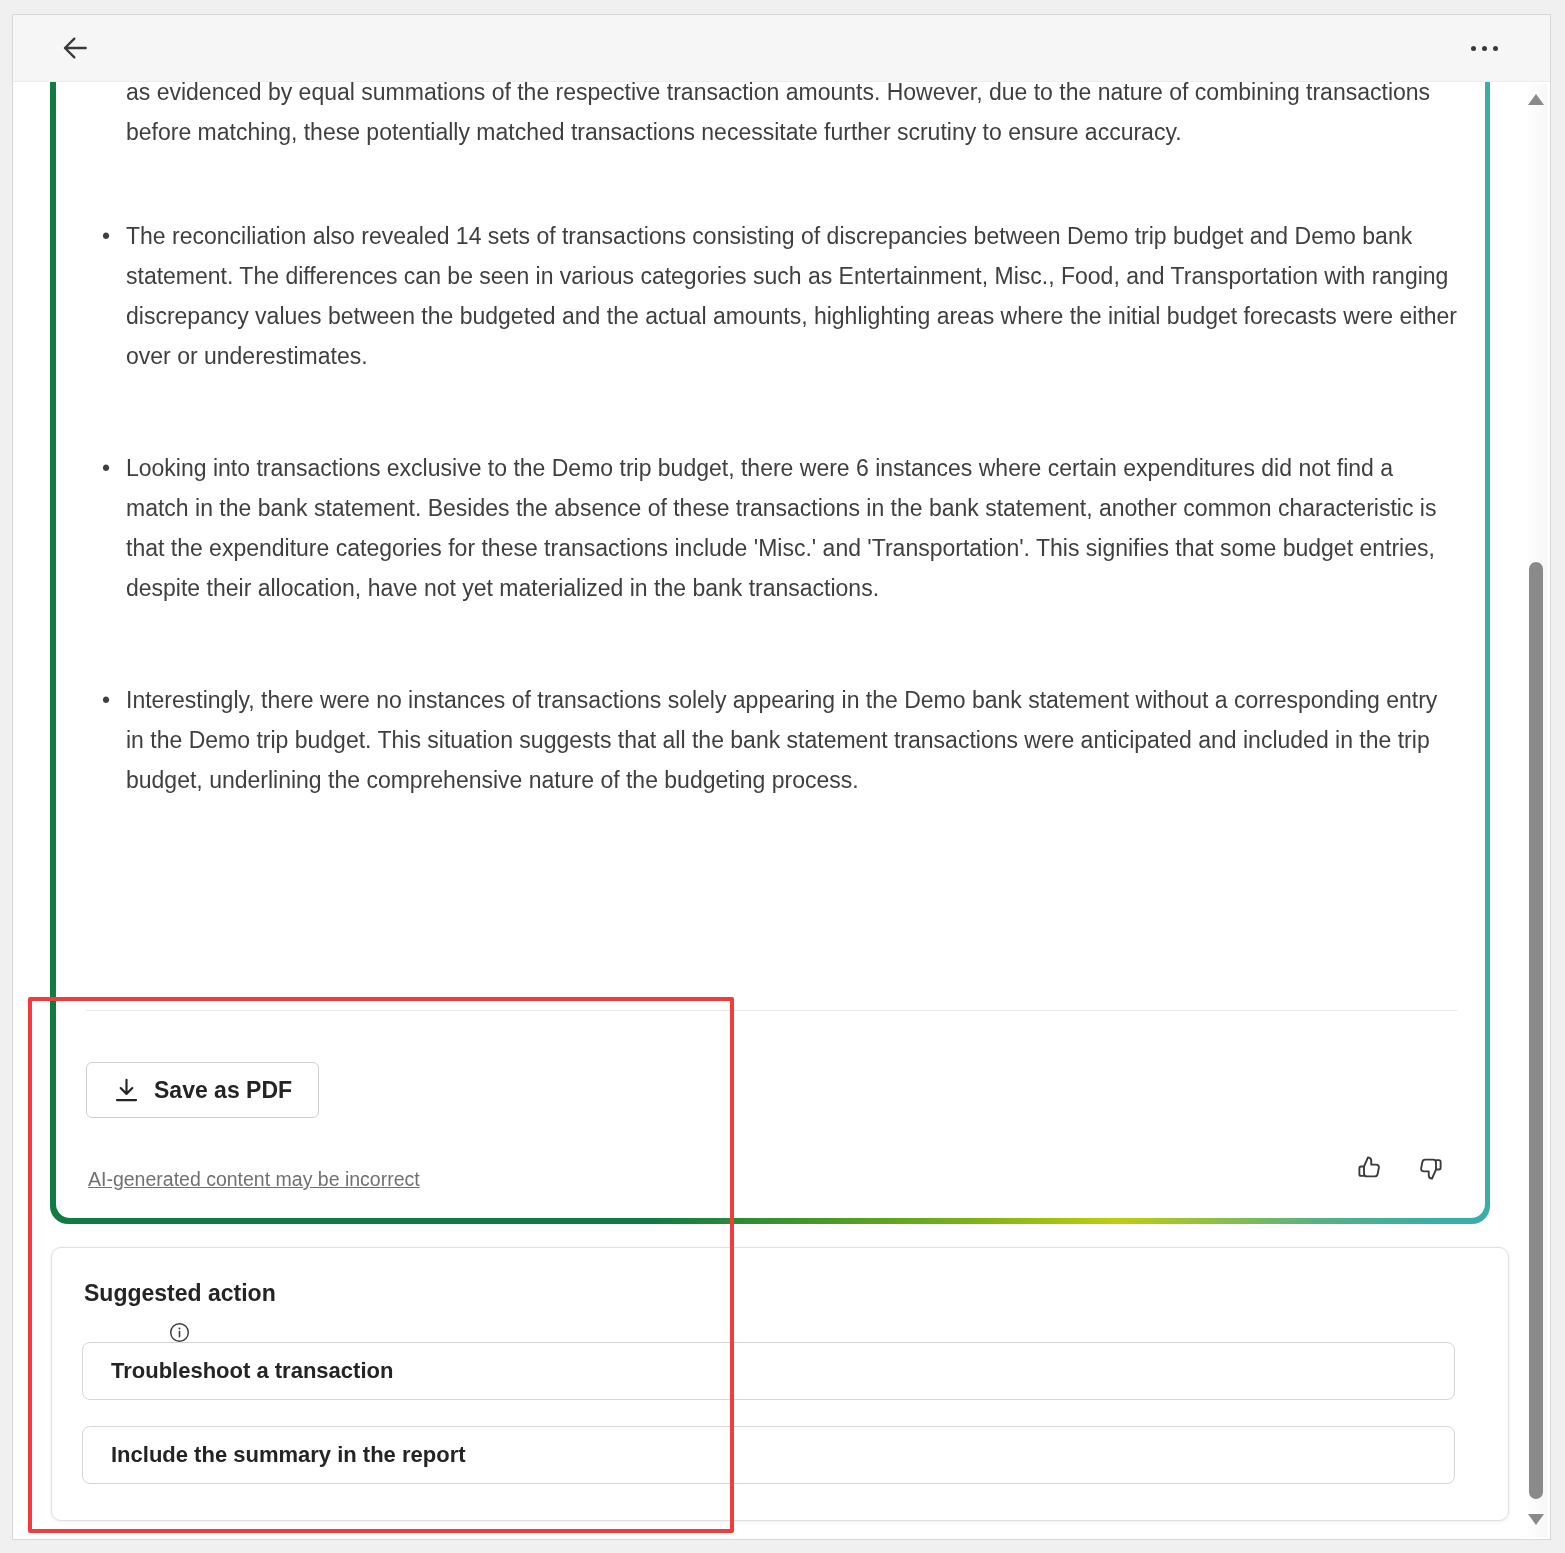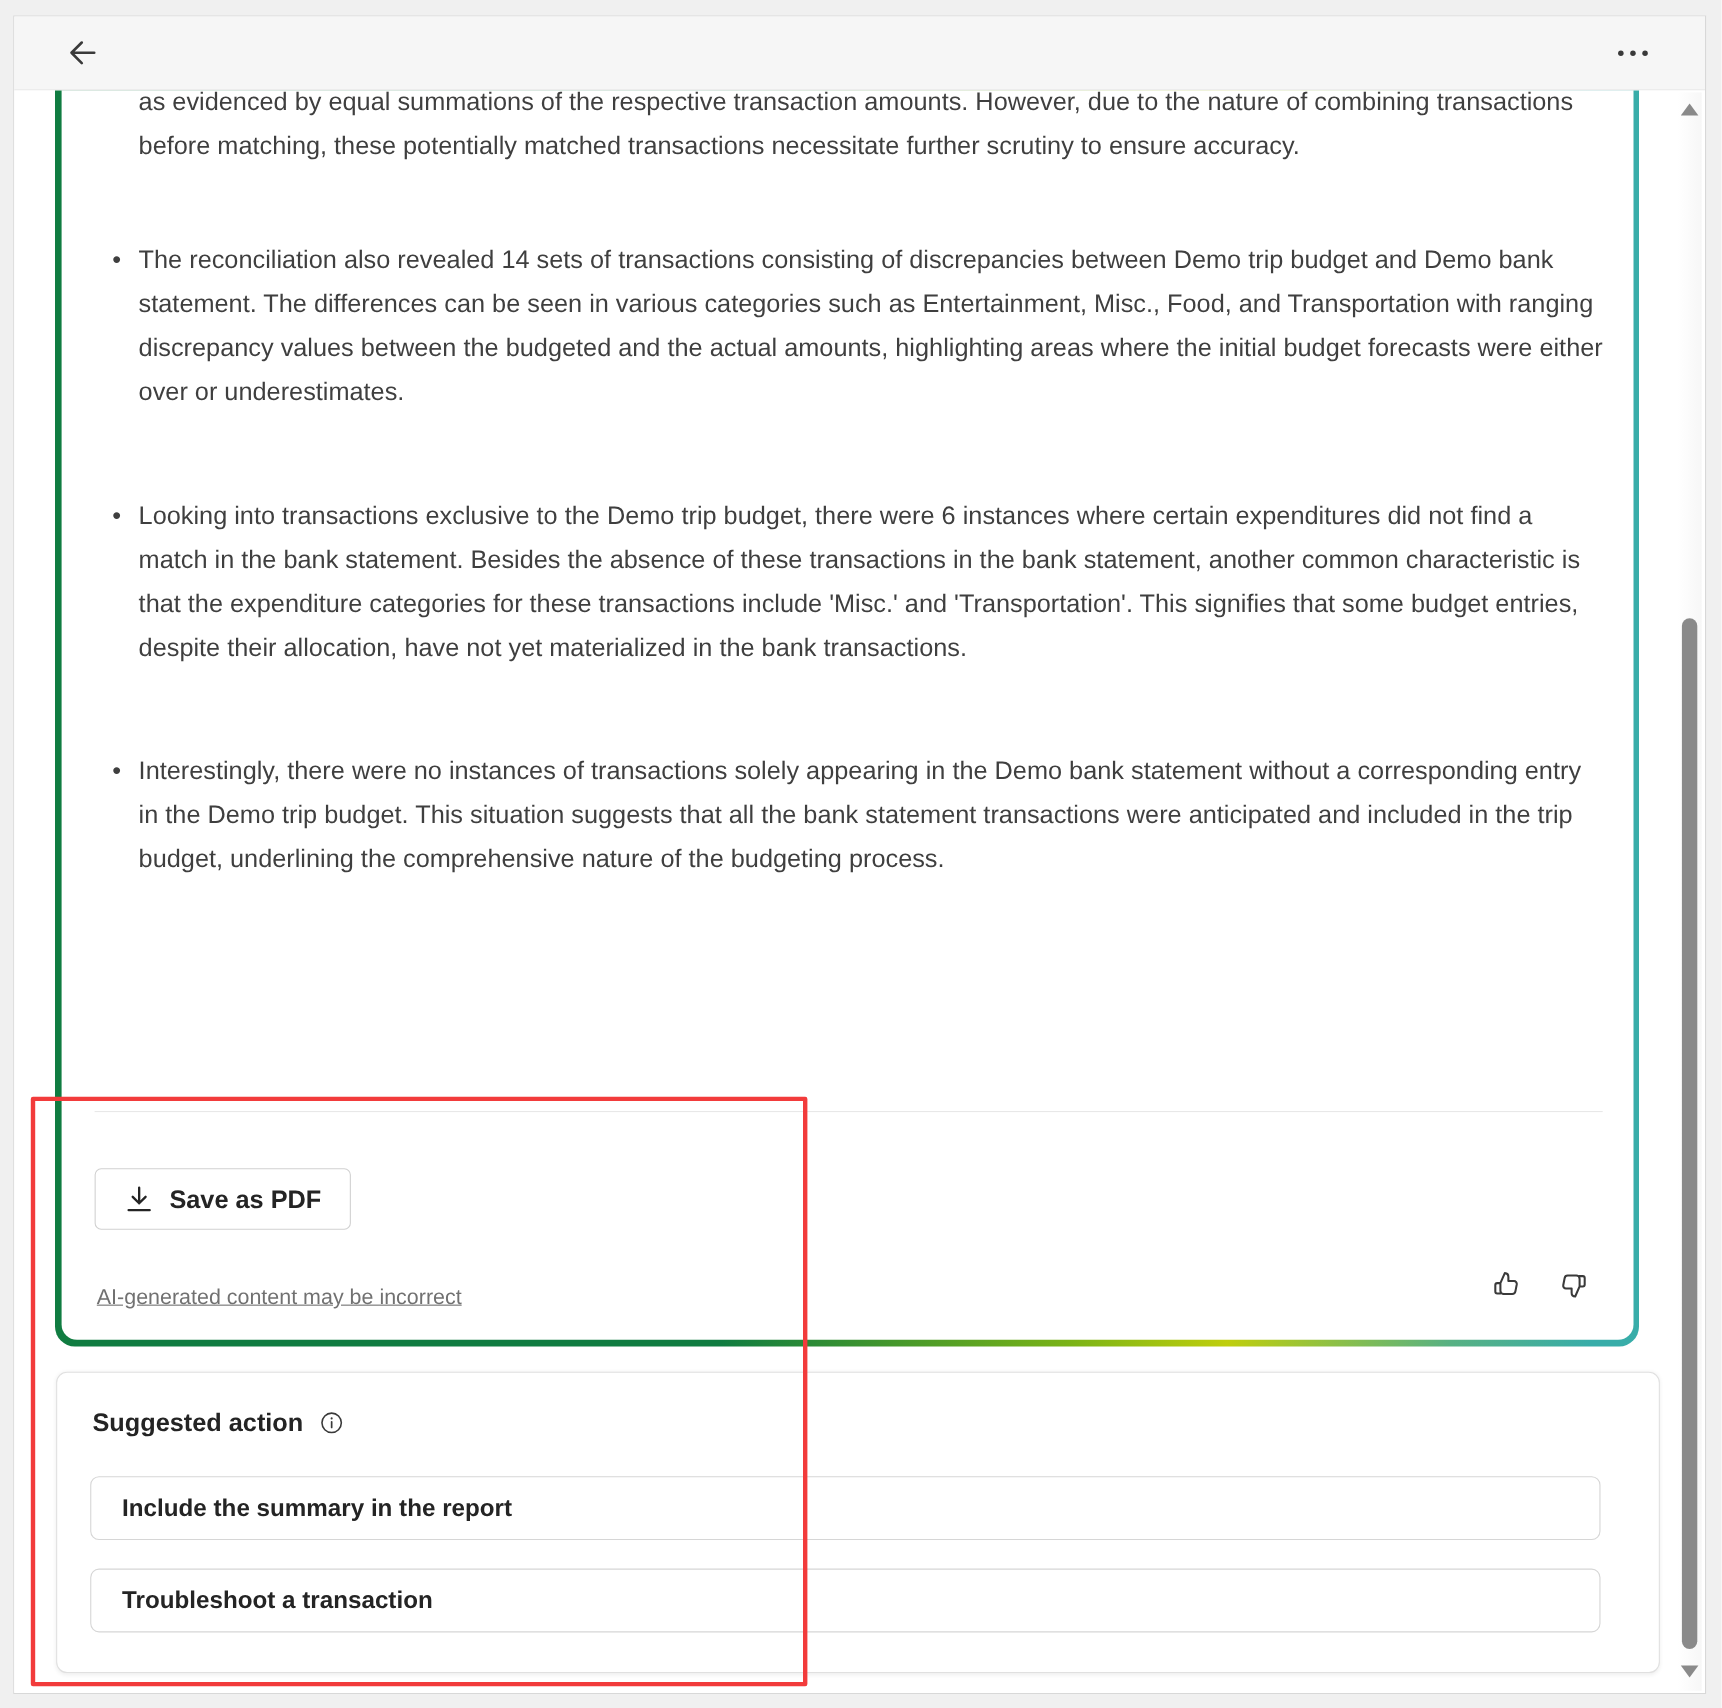--- a/index.html
+++ b/index.html
@@ -90,21 +90,21 @@
   }
   
   .suggested-card{
     position:absolute;left:38px;top:1165px;width:1458px;height:274px;
     background:#fff;border:1px solid #e0e0e0;border-radius:10px;
     box-shadow:0 1px 4px rgba(0,0,0,0.07);
     box-sizing:border-box;z-index:2;
   }
   .suggested-header{
     position:absolute;left:32px;top:32px;display:flex;align-items:center;gap:14px;
-    font-size:23px;font-weight:600;color:#242424;
+    font-size:23px;font-weight:600;color:#242424;flex-direction:column;
   }
   .suggestion-list{
     position:absolute;left:30px;top:94px;width:1373px;
     display:flex;flex-direction:column;gap:26px;
   }
   .suggestion-btn{
     height:58px;border:1px solid #d6d6d6;border-radius:8px;background:#fff;
     font-family:"Liberation Sans", sans-serif;
     font-size:22px;font-weight:600;color:#242424;
     text-align:left;padding:0 28px;cursor:pointer;
@@ -207,22 +207,22 @@
         <span>Suggested action</span>
         <span>
           <svg width="23" height="23" viewBox="0 0 24 24">
             <circle cx="12" cy="12" r="9.2" fill="none" stroke="#3a3a3a" stroke-width="1.5"></circle>
             <path d="M12 11v5.4" stroke="#3a3a3a" stroke-width="1.6" stroke-linecap="round"></path>
             <circle cx="12" cy="7.8" r="1" fill="#3a3a3a"></circle>
           </svg>
         </span>
       </div>
       <div class="suggestion-list">
+          <button class="suggestion-btn">Troubleshoot a transaction</button>
           <button class="suggestion-btn">Include the summary in the report</button>
-          <button class="suggestion-btn">Troubleshoot a transaction</button>
         </div>
     </div>
 
     <div class="scrollbar">
       <div class="sb-up"></div>
       <div class="sb-thumb"></div>
       <div class="sb-down"></div>
     </div>
 
   </div>

